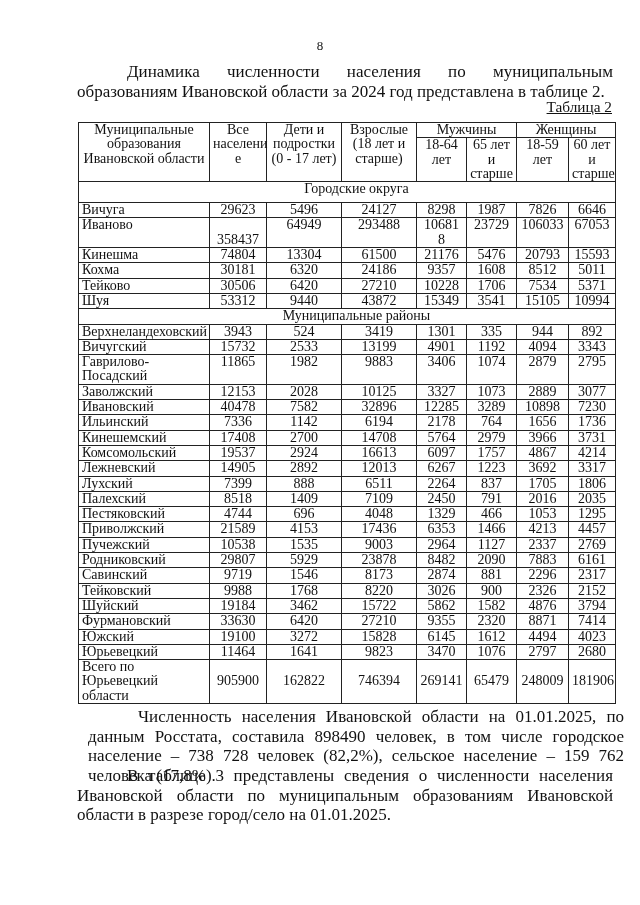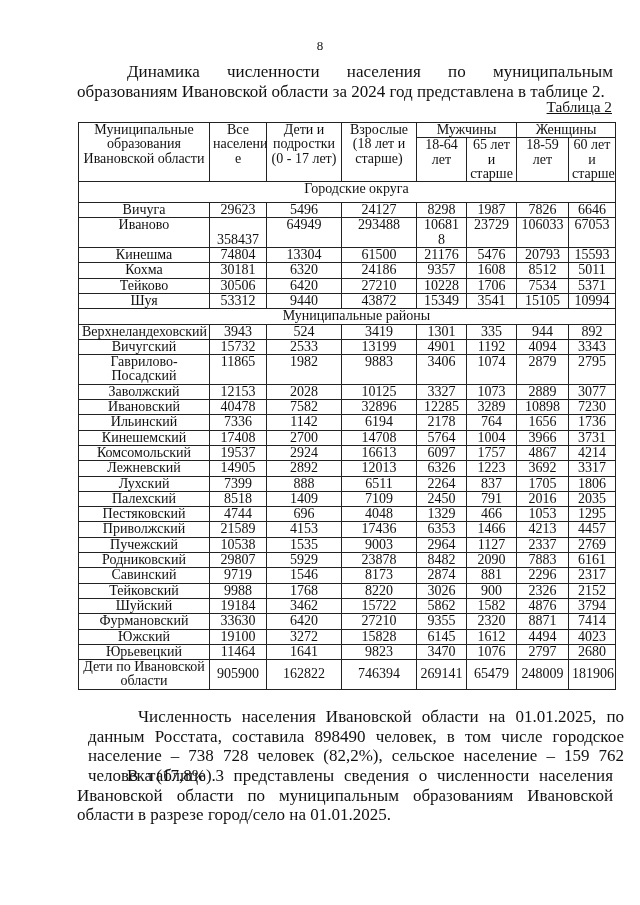--- a/index.html
+++ b/index.html
@@ -7,21 +7,21 @@
          font-family: "Liberation Serif", "DejaVu Serif", serif; color: #111; }
   .page-num { position: absolute; top: 38px; left: 0; width: 640px; text-align: center; font-size: 13px; }
   .para { position: absolute; left: 77px; width: 536px; font-size: 17px; line-height: 19.5px; text-align: justify; }
   .intro { top: 62px; }
   .intro .first, .p2 .first, .p3 .first { text-indent: 50px; }
   .table-caption { position: absolute; top: 98px; right: 28px; font-size: 15.3px; text-decoration: underline; }
   table.main { position: absolute; left: 78px; top: 122px; width: 537px; border-collapse: collapse; font-size: 14px; table-layout: fixed; }
   table.main td, table.main th { border: 1px solid #222; padding: 0 3px; line-height: 14.3px; font-weight: normal; }
   table.main th { text-align: center; vertical-align: top; }
   table.main td { text-align: center; vertical-align: top; height: 14.3px; }
-  table.main td.name { text-align: center; margin-top: 32px; }
+  table.main td.name { text-align: left; margin-top: 32px; }
   table.main td.section { text-align: center; padding-left: 22px; }
   table.main tr.total td { vertical-align: middle; }
   table.main tr.total td.name { vertical-align: top; }
   .tall-cell { height: 30px; }
   .p2 { top: 707px; margin-left: 11px; }
   .p3 { top: 766px; }
 </style>
 </head>
 <body>
 
@@ -190,40 +190,40 @@
         <td>764</td>
         <td>1656</td>
         <td>1736</td>
       </tr>
       <tr>
         <td class="name">Кинешемский</td>
         <td>17408</td>
         <td>2700</td>
         <td>14708</td>
         <td>5764</td>
-        <td>1004</td>
+        <td>2979</td>
         <td>3966</td>
         <td>3731</td>
       </tr>
       <tr>
         <td class="name">Комсомольский</td>
         <td>19537</td>
         <td>2924</td>
         <td>16613</td>
         <td>6097</td>
         <td>1757</td>
         <td>4867</td>
         <td>4214</td>
       </tr>
       <tr>
         <td class="name">Лежневский</td>
         <td>14905</td>
         <td>2892</td>
         <td>12013</td>
-        <td>6326</td>
+        <td>6267</td>
         <td>1223</td>
         <td>3692</td>
         <td>3317</td>
       </tr>
       <tr>
         <td class="name">Лухский</td>
         <td>7399</td>
         <td>888</td>
         <td>6511</td>
         <td>2264</td>
@@ -335,21 +335,21 @@
         <td class="name">Юрьевецкий</td>
         <td>11464</td>
         <td>1641</td>
         <td>9823</td>
         <td>3470</td>
         <td>1076</td>
         <td>2797</td>
         <td>2680</td>
       </tr>
       <tr class="total">
-        <td class="name">Дети по Ивановской области</td>
+        <td class="name">Всего по Юрьевецкий области</td>
         <td>905900</td>
         <td>162822</td>
         <td>746394</td>
         <td>269141</td>
         <td>65479</td>
         <td>248009</td>
         <td>181906</td>
       </tr>
     </tbody>
 </table>

